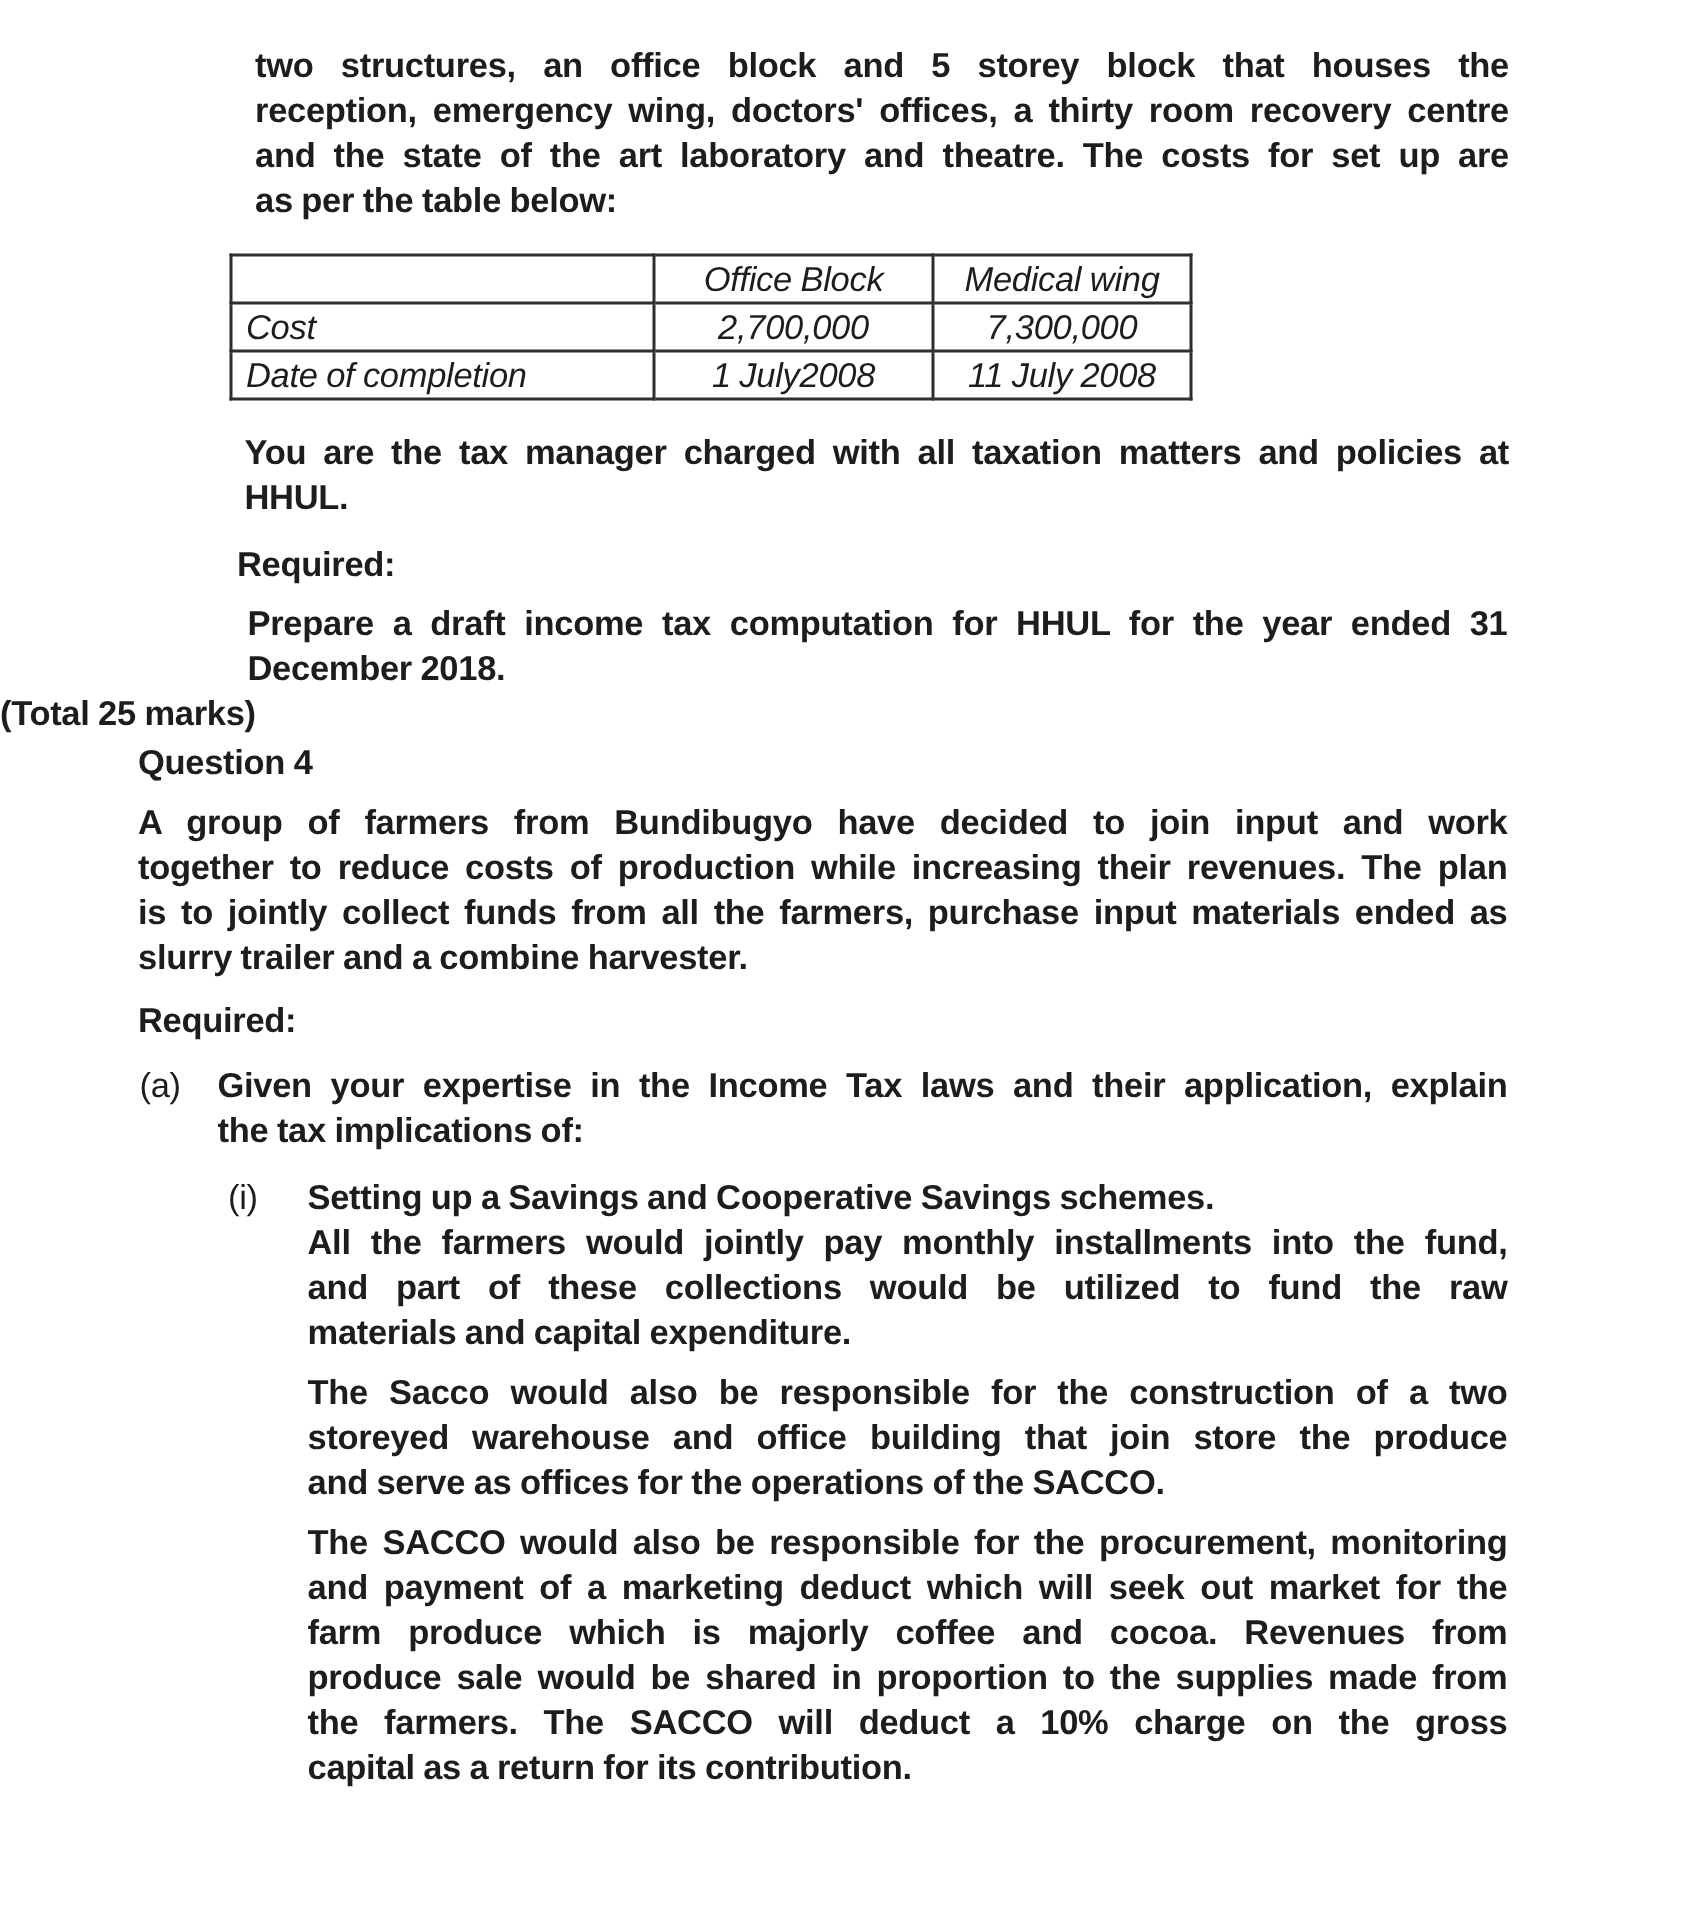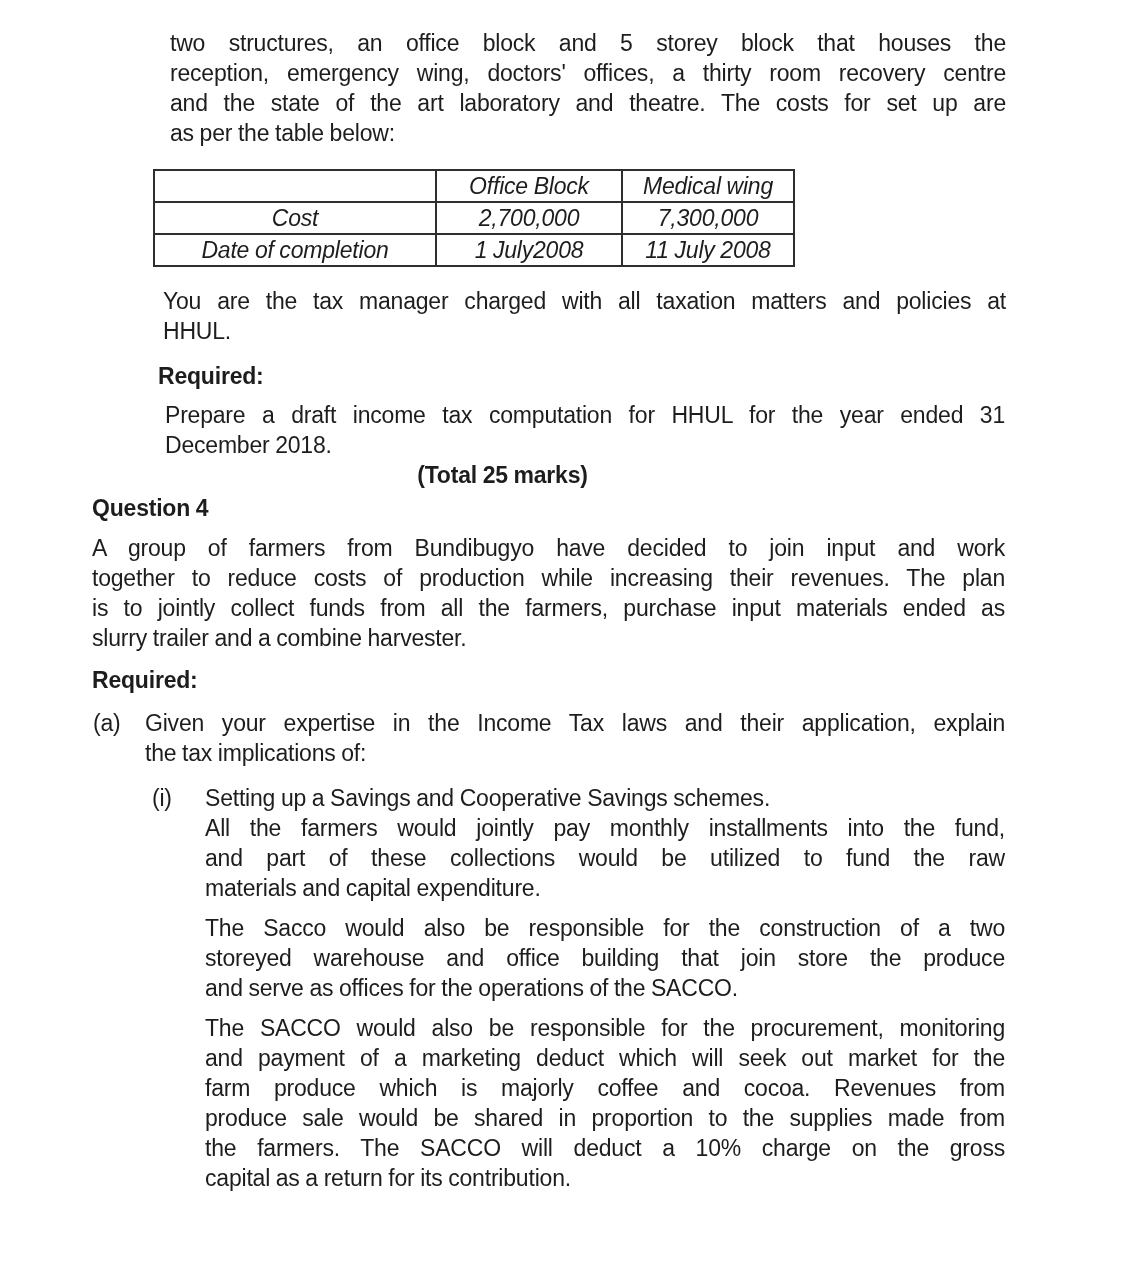--- a/index.html
+++ b/index.html
@@ -5,39 +5,39 @@
   html, body { margin: 0; padding: 0; background: #ffffff; }
   body {
     width: 1128px; height: 1280px;
     font-family: "Liberation Sans", sans-serif;
     font-size: 23px; line-height: 30px;
     letter-spacing: -0.2px; word-spacing: -0.5px;
     color: #1d1d1d;
     padding-top: 28px; box-sizing: border-box;
     overflow: hidden;
   }
-  .jl { text-align: justify; text-align-last: justify; }
+  .jl { text-align: justify; text-align-last: justify; font-weight: bold; }
   .jl.end { text-align-last: left; }
   .b { font-weight: bold; }
 
   .intro-para   { margin-left: 170px; width: 836px; }
   .cost-table-wrap { margin-left: 153px; margin-top: 21px; }
   table.cost { border-collapse: collapse; table-layout: fixed; width: 640px; }
   table.cost td {
     border: 2px solid #2e2e2e; height: 29px;
     padding: 0 9px; overflow: hidden; white-space: nowrap; font-style: italic;
   }
-  td.c-label { text-align: center; }
+  td.c-label { text-align: left; }
   td.c-head  { text-align: center; }
   td.c-num   { text-align: center; }
 
   .tax-manager  { margin-left: 163px; width: 843px; margin-top: 19px; }
   .required-1   { margin-left: 158px; margin-top: 15px; }
   .prepare      { margin-left: 165px; width: 840px; margin-top: 9px; }
-  .total-marks  { width: 1005px; text-align: center; }
+  .total-marks  { width: 1005px; text-align: left; }
   .q4-heading   { margin-left: 92px; margin-top: 3px; }
   .q4-intro     { margin-left: 92px; width: 913px; margin-top: 10px; }
   .required-2   { margin-left: 92px; margin-top: 12px; }
 
   .hang { display: flex; }
   .part-a { margin-left: 93px; margin-top: 13px; }
   .part-a .hang-label { width: 52px; flex: 0 0 52px; }
   .part-a .hang-body  { width: 860px; }
   .item-i { margin-left: 152px; margin-top: 15px; }
   .item-i .hang-label { width: 53px; flex: 0 0 53px; }

